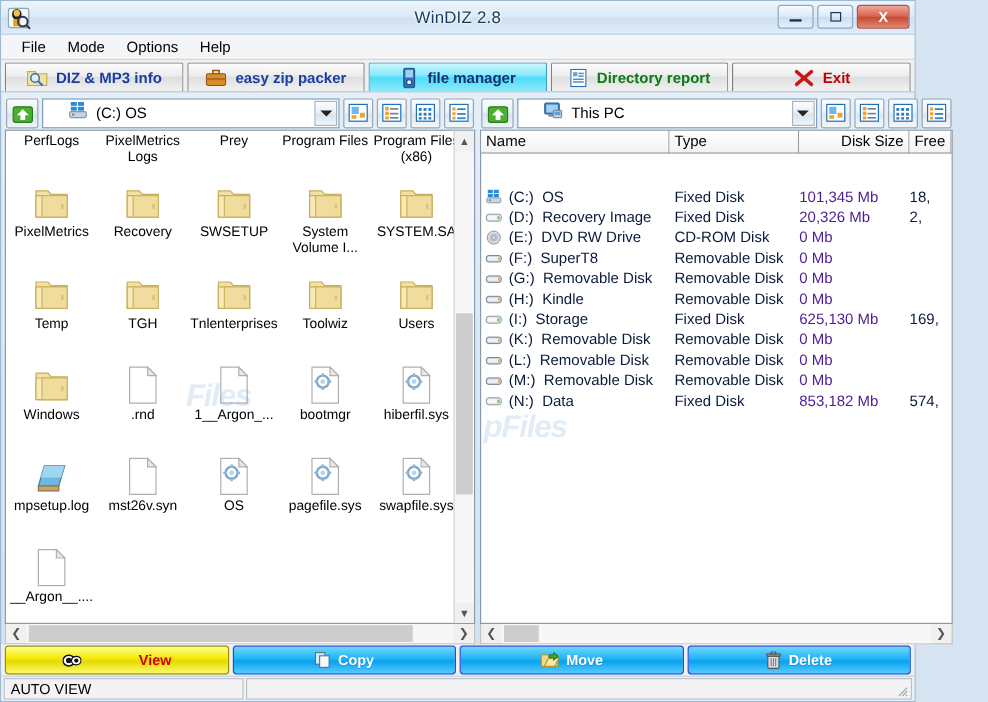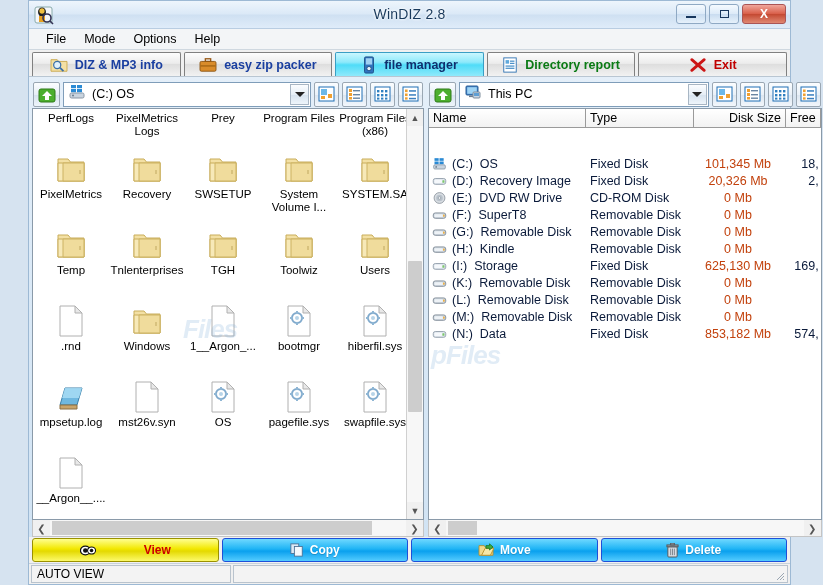--- a/index.html
+++ b/index.html
@@ -12,21 +12,21 @@
   body {
     background: #d6e3f0;
   }
 
   
   #window {
     position: absolute; left: 0; top: 0;
     width: 763px; height: 585px;
     background: linear-gradient(180deg, #e8f1fa 0%, #dceaf7 40%, #cfe2f3 100%);
     border: 1px solid #9db9d4;
-    display: flex; flex-direction: column; margin-left: 28px;
+    display: flex; flex-direction: column;
   }
 
   
   #titlebar {
     height: 28px; position: relative; flex: 0 0 28px;
     background: linear-gradient(180deg,#eef5fc 0%,#dbe9f7 48%,#cfe0f2 52%,#dfecf9 100%);
     border-bottom: 1px solid #b9cde2;
   }
   #app-icon {
     position: absolute; left: 5px; top: 4px; width: 20px; height: 20px;
@@ -106,21 +106,21 @@
     flex: 0 0 28px; height: 28px; display: flex; align-items: center; gap: 3px;
     padding: 0 1px;
   }
   .up-btn {
     width: 27px; height: 25px; border: 1px solid #9aa7b3; border-radius: 2px;
     background: linear-gradient(180deg,#fbfdff 0%,#e6eef6 50%,#d6e2ee 51%,#eef5fb 100%);
     display: flex; align-items: center; justify-content: center; cursor: default;
   }
   .combo {
     flex: 1 1 auto; height: 25px; border: 1px solid #7f9db9; background: #fff;
-    display: flex; align-items: center; position: relative; padding-left: 4px;
+    display: flex; align-items: center; position: relative; padding-left: 20px;
     min-width: 0;
   }
   .combo .cb-label {
     font-size: 12.5px; color: #000; margin-left: 6px; white-space: nowrap;
     overflow: hidden; text-overflow: ellipsis;
   }
   .combo .cb-arrow {
     position: absolute; right: 1px; top: 1px; width: 19px; height: 21px;
     background: linear-gradient(180deg,#fbfdff 0%,#e6eef6 50%,#d6e2ee 51%,#eef5fb 100%);
     border: 1px solid #a8b6c4;
@@ -205,22 +205,22 @@
   .col-type { width: 108px; justify-content: flex-start; }
   .col-size { width: 92px; justify-content: flex-end; }
   .col-free { flex: 1 1 auto; justify-content: flex-end; }
   #rows { flex: 1 1 auto; overflow: hidden; }
   .drow { display: flex; height: 17px; align-items: center; cursor: default; }
   .c-name {
     width: 157px; display: flex; align-items: center; gap: 5px;
     padding-left: 3px; font-size: 12.5px; color: #0a1a3a; white-space: nowrap;
   }
   .c-type { width: 108px; font-size: 12.5px; color: #0a1a3a; padding-left: 4px; }
-  .c-size { width: 92px; font-size: 12.5px; color: #c2410c; text-align: center; padding-right: 4px; }
-  .c-free { flex: 1 1 auto; font-size: 12.5px; color: #0a1a3a; text-align: right;
+  .c-size { width: 92px; font-size: 12.5px; color: #4c1d95; text-align: left; padding-right: 4px; }
+  .c-free { flex: 1 1 auto; font-size: 12.5px; color: #0a1a3a; text-align: left;
             padding-right: 2px; white-space: nowrap; overflow: hidden; }
   .dletter { margin-right: 2px; }
 
   
   .wm {
     position: absolute; font-size: 26px; font-weight: bold; font-style: italic;
     color: rgba(120,170,215,0.22); pointer-events: none; user-select: none;
     letter-spacing: -1px;
   }
 
@@ -509,32 +509,32 @@
               </div>
               <div class="icon-cell">
                 <div class="glyph">
                   <svg width="32" height="30" viewBox="0 0 32 30">
                     <path d="M3 4 h10 l2.5 3 H29 v19 H3 Z" fill="#f3e0a4" stroke="#c9ad5a"></path>
                     <path d="M3 8 h26 v18 H3 Z" fill="#f7e9b8" stroke="#c9ad5a"></path>
                     <path d="M8 8 h21 v18 H8 Z" fill="#f0dc9c" stroke="#ccb263"></path>
                     <rect x="24" y="15" width="2" height="4" fill="#d8c27e"></rect>
                   </svg>
                 </div>
-                <div class="cap">Tnlenterprises</div>
+                <div class="cap">TGH</div>
               </div>
               <div class="icon-cell">
                 <div class="glyph">
                   <svg width="32" height="30" viewBox="0 0 32 30">
                     <path d="M3 4 h10 l2.5 3 H29 v19 H3 Z" fill="#f3e0a4" stroke="#c9ad5a"></path>
                     <path d="M3 8 h26 v18 H3 Z" fill="#f7e9b8" stroke="#c9ad5a"></path>
                     <path d="M8 8 h21 v18 H8 Z" fill="#f0dc9c" stroke="#ccb263"></path>
                     <rect x="24" y="15" width="2" height="4" fill="#d8c27e"></rect>
                   </svg>
                 </div>
-                <div class="cap">TGH</div>
+                <div class="cap">Tnlenterprises</div>
               </div>
               <div class="icon-cell">
                 <div class="glyph">
                   <svg width="32" height="30" viewBox="0 0 32 30">
                     <path d="M3 4 h10 l2.5 3 H29 v19 H3 Z" fill="#f3e0a4" stroke="#c9ad5a"></path>
                     <path d="M3 8 h26 v18 H3 Z" fill="#f7e9b8" stroke="#c9ad5a"></path>
                     <path d="M8 8 h21 v18 H8 Z" fill="#f0dc9c" stroke="#ccb263"></path>
                     <rect x="24" y="15" width="2" height="4" fill="#d8c27e"></rect>
                   </svg>
                 </div>
@@ -546,37 +546,37 @@
                     <path d="M3 4 h10 l2.5 3 H29 v19 H3 Z" fill="#f3e0a4" stroke="#c9ad5a"></path>
                     <path d="M3 8 h26 v18 H3 Z" fill="#f7e9b8" stroke="#c9ad5a"></path>
                     <path d="M8 8 h21 v18 H8 Z" fill="#f0dc9c" stroke="#ccb263"></path>
                     <rect x="24" y="15" width="2" height="4" fill="#d8c27e"></rect>
                   </svg>
                 </div>
                 <div class="cap">Users</div>
               </div>
               <div class="icon-cell">
                 <div class="glyph">
-                  <svg width="28" height="32" viewBox="0 0 28 32">
-                    <path d="M3 1 h15 l7 7 v23 H3 Z" fill="#ffffff" stroke="#b0b0b0"></path>
-                    <path d="M18 1 v7 h7 Z" fill="#e8e8e8" stroke="#b0b0b0"></path>
-                  </svg>
-                </div>
-                <div class="cap">.rnd</div>
-              </div>
-              <div class="icon-cell">
-                <div class="glyph">
                   <svg width="32" height="30" viewBox="0 0 32 30">
                     <path d="M3 4 h10 l2.5 3 H29 v19 H3 Z" fill="#f3e0a4" stroke="#c9ad5a"></path>
                     <path d="M3 8 h26 v18 H3 Z" fill="#f7e9b8" stroke="#c9ad5a"></path>
                     <path d="M8 8 h21 v18 H8 Z" fill="#f0dc9c" stroke="#ccb263"></path>
                     <rect x="24" y="15" width="2" height="4" fill="#d8c27e"></rect>
                   </svg>
                 </div>
                 <div class="cap">Windows</div>
+              </div>
+              <div class="icon-cell">
+                <div class="glyph">
+                  <svg width="28" height="32" viewBox="0 0 28 32">
+                    <path d="M3 1 h15 l7 7 v23 H3 Z" fill="#ffffff" stroke="#b0b0b0"></path>
+                    <path d="M18 1 v7 h7 Z" fill="#e8e8e8" stroke="#b0b0b0"></path>
+                  </svg>
+                </div>
+                <div class="cap">.rnd</div>
               </div>
               <div class="icon-cell">
                 <div class="glyph">
                   <svg width="28" height="32" viewBox="0 0 28 32">
                     <path d="M3 1 h15 l7 7 v23 H3 Z" fill="#ffffff" stroke="#b0b0b0"></path>
                     <path d="M18 1 v7 h7 Z" fill="#e8e8e8" stroke="#b0b0b0"></path>
                   </svg>
                 </div>
                 <div class="cap">1__Argon_...</div>
               </div>

